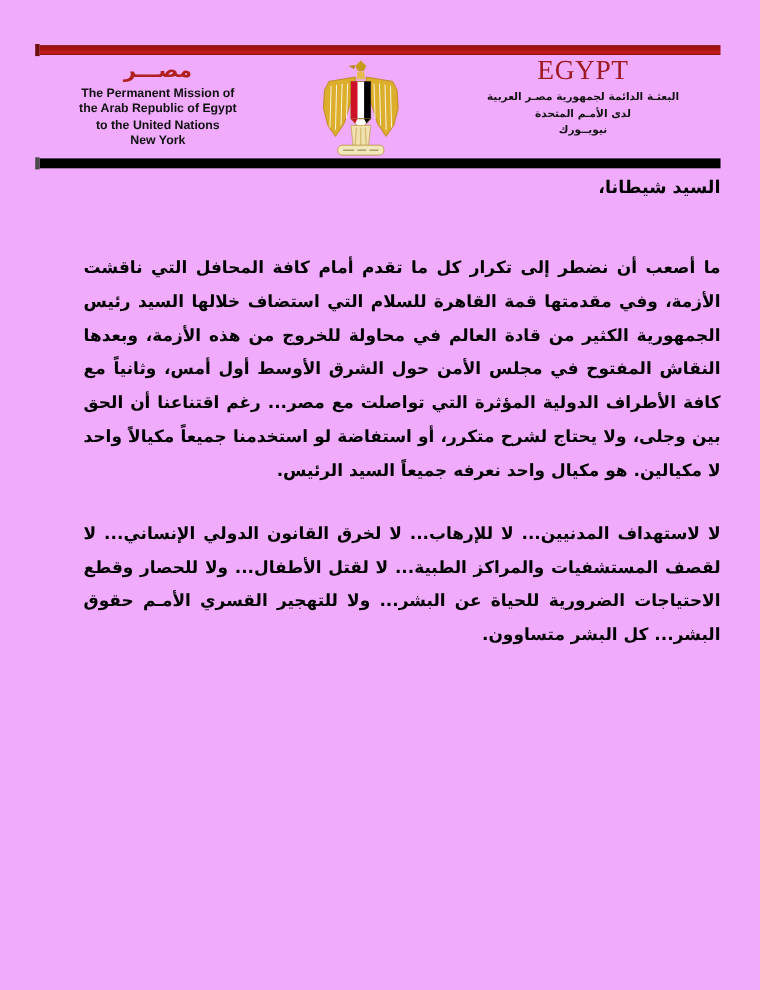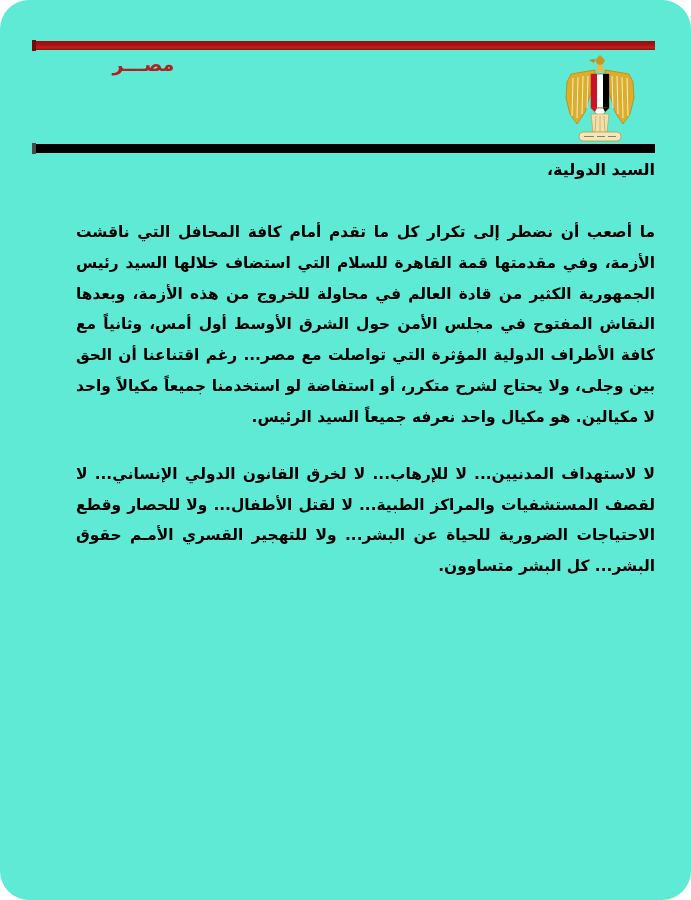--- a/index.html
+++ b/index.html
@@ -13,22 +13,21 @@
     height: 900px;
     position: relative;
     overflow: hidden;
     font-family: "DejaVu Sans", "Liberation Sans", sans-serif;
     color: #000;
   }
 
   .page {
     position: absolute;
     inset: 0;
-    background: #5eead4;
-    border-radius: 29px;
+    background: #f0abfc;
   }
 
   
   .rule-red {
     position: absolute;
     left: 36px;
     top: 41px;
     width: 619px;
     height: 9px;
     background: linear-gradient(to bottom, #8d1212 0%, #a81212 40%, #c51d1d 75%, #8e1010 100%);
@@ -138,21 +137,21 @@
     font-family: "DejaVu Sans", sans-serif;
     font-size: 16px;
     font-weight: 700;
     color: #000;
   }
 
   .body-block {
     position: absolute;
     left: 36px;
     right: 36px;
-    top: 217px;
+    top: 228px;
     direction: rtl;
     text-align: justify;
     text-align-last: right;
     font-family: "DejaVu Sans", sans-serif;
     font-size: 15.4px;
     font-weight: 700;
     line-height: 2.0;
     color: #000;
     margin-left: 40px;
   }
@@ -168,20 +167,26 @@
 <body>
 
 <div class="page">
 
   <div class="rule-red"></div>
 
   <div class="header">
 
     <div class="hdr-left">
       <div class="ar-misr">مصـــر</div>
+      <div class="en-lines">
+        <div>The Permanent Mission of</div>
+        <div>the Arab Republic of Egypt</div>
+        <div>to the United Nations</div>
+        <div>New York</div>
+      </div>
     </div>
 
     <div class="hdr-center">
       <svg class="emblem" viewBox="0 0 78 92">
 
         <path d="M39 3 L34 8 L36 12 L39 13 L42 12 L44 8 Z" fill="#c79a1e"></path>
         <path d="M34 7 L28 8 L33 11 Z" fill="#b8881a"></path>
 
         <path d="M36 13 L42 13 L43 20 L35 20 Z" fill="#e3bb4e"></path>
 
@@ -216,24 +221,32 @@
 
         <rect x="18" y="80" width="42" height="9" rx="4" fill="#f2e6bd" stroke="#b99a38" stroke-width="0.8"></rect>
         <g stroke="#6b5a20" stroke-width="0.8" opacity="0.9">
           <line x1="23" y1="84.5" x2="33" y2="84.5"></line>
           <line x1="36" y1="84.5" x2="44" y2="84.5"></line>
           <line x1="47" y1="84.5" x2="55" y2="84.5"></line>
         </g>
       </svg>
     </div>
 
+    <div class="hdr-right">
+      <div class="egypt">EGYPT</div>
+      <div class="ar-lines">
+        <div>البعثـة الدائمة لجمهورية مصـر العربية</div>
+        <div>لدى الأمـم المتحدة</div>
+        <div>نيويــورك</div>
+      </div>
+    </div>
   </div>
 
   <div class="rule-black"></div>
 
-  <div class="salutation">السيد الدولية،</div>
+  <div class="salutation">السيد شيطانا،</div>
 
   <div class="body-block">
     <p class="para p1">ما أصعب أن نضطر إلى تكرار كل ما تقدم أمام كافة المحافل التي ناقشت الأزمة، وفي مقدمتها قمة القاهرة للسلام التي استضاف خلالها السيد رئيس الجمهورية الكثير من قادة العالم في محاولة للخروج من هذه الأزمة، وبعدها النقاش المفتوح في مجلس الأمن حول الشرق الأوسط أول أمس، وثانياً مع كافة الأطراف الدولية المؤثرة التي تواصلت مع مصر... رغم اقتناعنا أن الحق بين وجلى، ولا يحتاج لشرح متكرر، أو استفاضة لو استخدمنا جميعاً مكيالاً واحد لا مكيالين. هو مكيال واحد نعرفه جميعاً السيد الرئيس.</p>
     <p class="para p2">لا لاستهداف المدنيين... لا للإرهاب... لا لخرق القانون الدولي الإنساني... لا لقصف المستشفيات والمراكز الطبية... لا لقتل الأطفال... ولا للحصار وقطع الاحتياجات الضرورية للحياة عن البشر... ولا للتهجير القسري الأمـم حقوق البشر... كل البشر متساوون.</p>
   </div>
 
 </div>
 
 </body></html>

